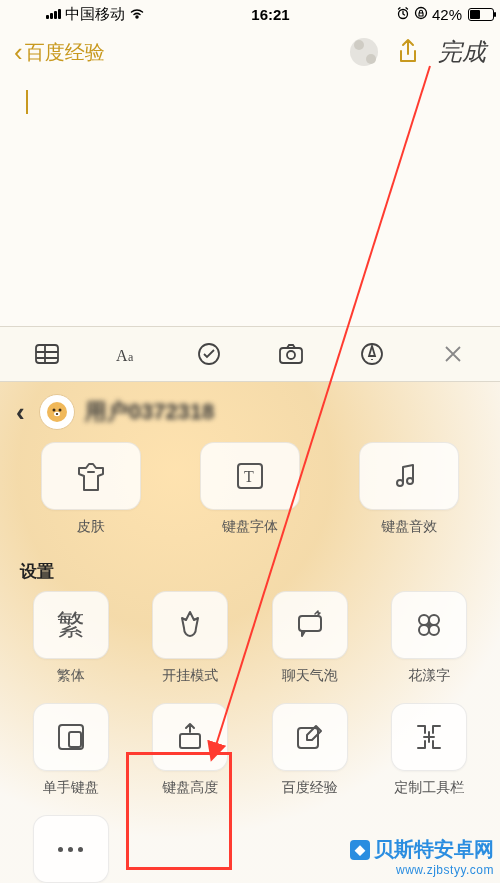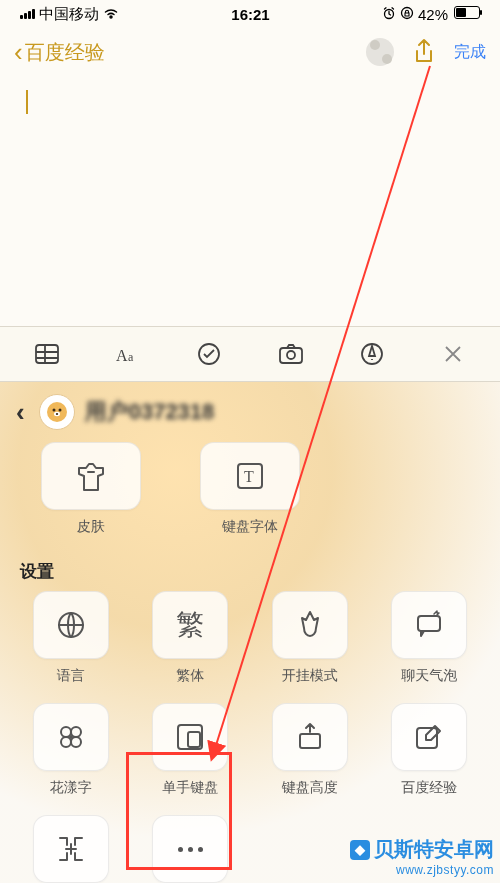--- a/index.html
+++ b/index.html
@@ -9,27 +9,28 @@
     font-family: -apple-system, "Helvetica Neue", sans-serif;
     background: #fdfbf6;
     position: relative;
     overflow: hidden;
   }
   .status-bar {
     height: 28px;
     display: flex;
     align-items: center;
     justify-content: space-between;
-    padding: 0 20px;
+    padding: 0 6px;
     font-size: 15px;
     font-weight: 500;
     color: #000;
+    margin-left: 40px;
   }
   .status-left { display: flex; align-items: center; gap: 4px; }
-  .status-right { display: flex; gap: 4px; }
+  .status-right { display: flex; align-items: center; gap: 4px; }
   .signal-bars { display: inline-flex; align-items: flex-end; gap: 1px; }
   .signal-bars span { width: 3px; background: #000; border-radius: 1px; }
   .signal-bars span:nth-child(1){height:4px;} .signal-bars span:nth-child(2){height:6px;}
   .signal-bars span:nth-child(3){height:8px;} .signal-bars span:nth-child(4){height:10px;}
   .wifi-icon { font-size: 14px; }
   .battery-box {
     width: 26px; height: 13px; border: 1px solid #000; border-radius: 3px;
     position: relative; display: inline-block; margin-left: 2px;
   }
   .battery-box::after {
@@ -53,21 +54,21 @@
   .nav-avatar::before {
     content:""; position:absolute; width:10px; height:10px; border-radius:5px; background:#cfccc4; top:2px; left:4px;
   }
   .nav-avatar::after {
     content:""; position:absolute; width:10px; height:10px; border-radius:5px; background:#cfccc4; bottom:2px; right:2px;
   }
   .share-icon {
     width: 24px; height: 28px; position: relative;
   }
   .share-icon svg { width:100%; height:100%; }
-  .done-btn { color:#3b82f6; font-size:16px; }
+  .done-btn { color:#404040; font-size:24px;font-style:italic; }
 
   .editor-area {
     background: #fdfbf6;
     height: 250px;
     padding: 14px 26px;
   }
   .cursor {
     width: 2px; height: 24px; background:#c8991f;
   }
 
@@ -299,34 +300,35 @@
       </div>
       <div class="cell">
         <div class="tile">
             <svg viewBox="0 0 34 34">
               <rect x="5" y="5" width="24" height="24" rx="3"></rect>
               <text x="11" y="23" font-size="16" fill="#555" stroke="none" font-family="serif">T</text>
             </svg>
           </div>
         <div class="label">键盘字体</div>
       </div>
+      <div class="cell">
+        <div class="tile">
+            <svg viewBox="0 0 34 34">
+              <path d="M11 8v16M11 8l10-2M21 6v16"></path>
+              <circle cx="8" cy="24" r="3"></circle>
+              <circle cx="18" cy="22" r="3"></circle>
+            </svg>
+          </div>
+        <div class="label">键盘音效</div>
+      </div>
     </div>
 
     <div class="section-title">设置</div>
 
     <div class="grid">
-      <div class="cell">
-        <div class="tile">
-            <svg viewBox="0 0 34 34">
-              <circle cx="17" cy="17" r="12"></circle>
-              <path d="M5 17h24M17 5c4 4 4 20 0 24M17 5c-4 4-4 20 0 24"></path>
-            </svg>
-          </div>
-        <div class="label">语言</div>
-      </div>
       <div class="cell">
         <div class="tile">
             <span class="glyph">繁</span>
           </div>
         <div class="label">繁体</div>
       </div>
       <div class="cell">
         <div class="tile">
             <svg viewBox="0 0 34 34">
               <path d="M17 4l4 8 4-2-2 10c0 5-3 8-6 8s-6-3-6-8L9 10l4 2z"></path>

